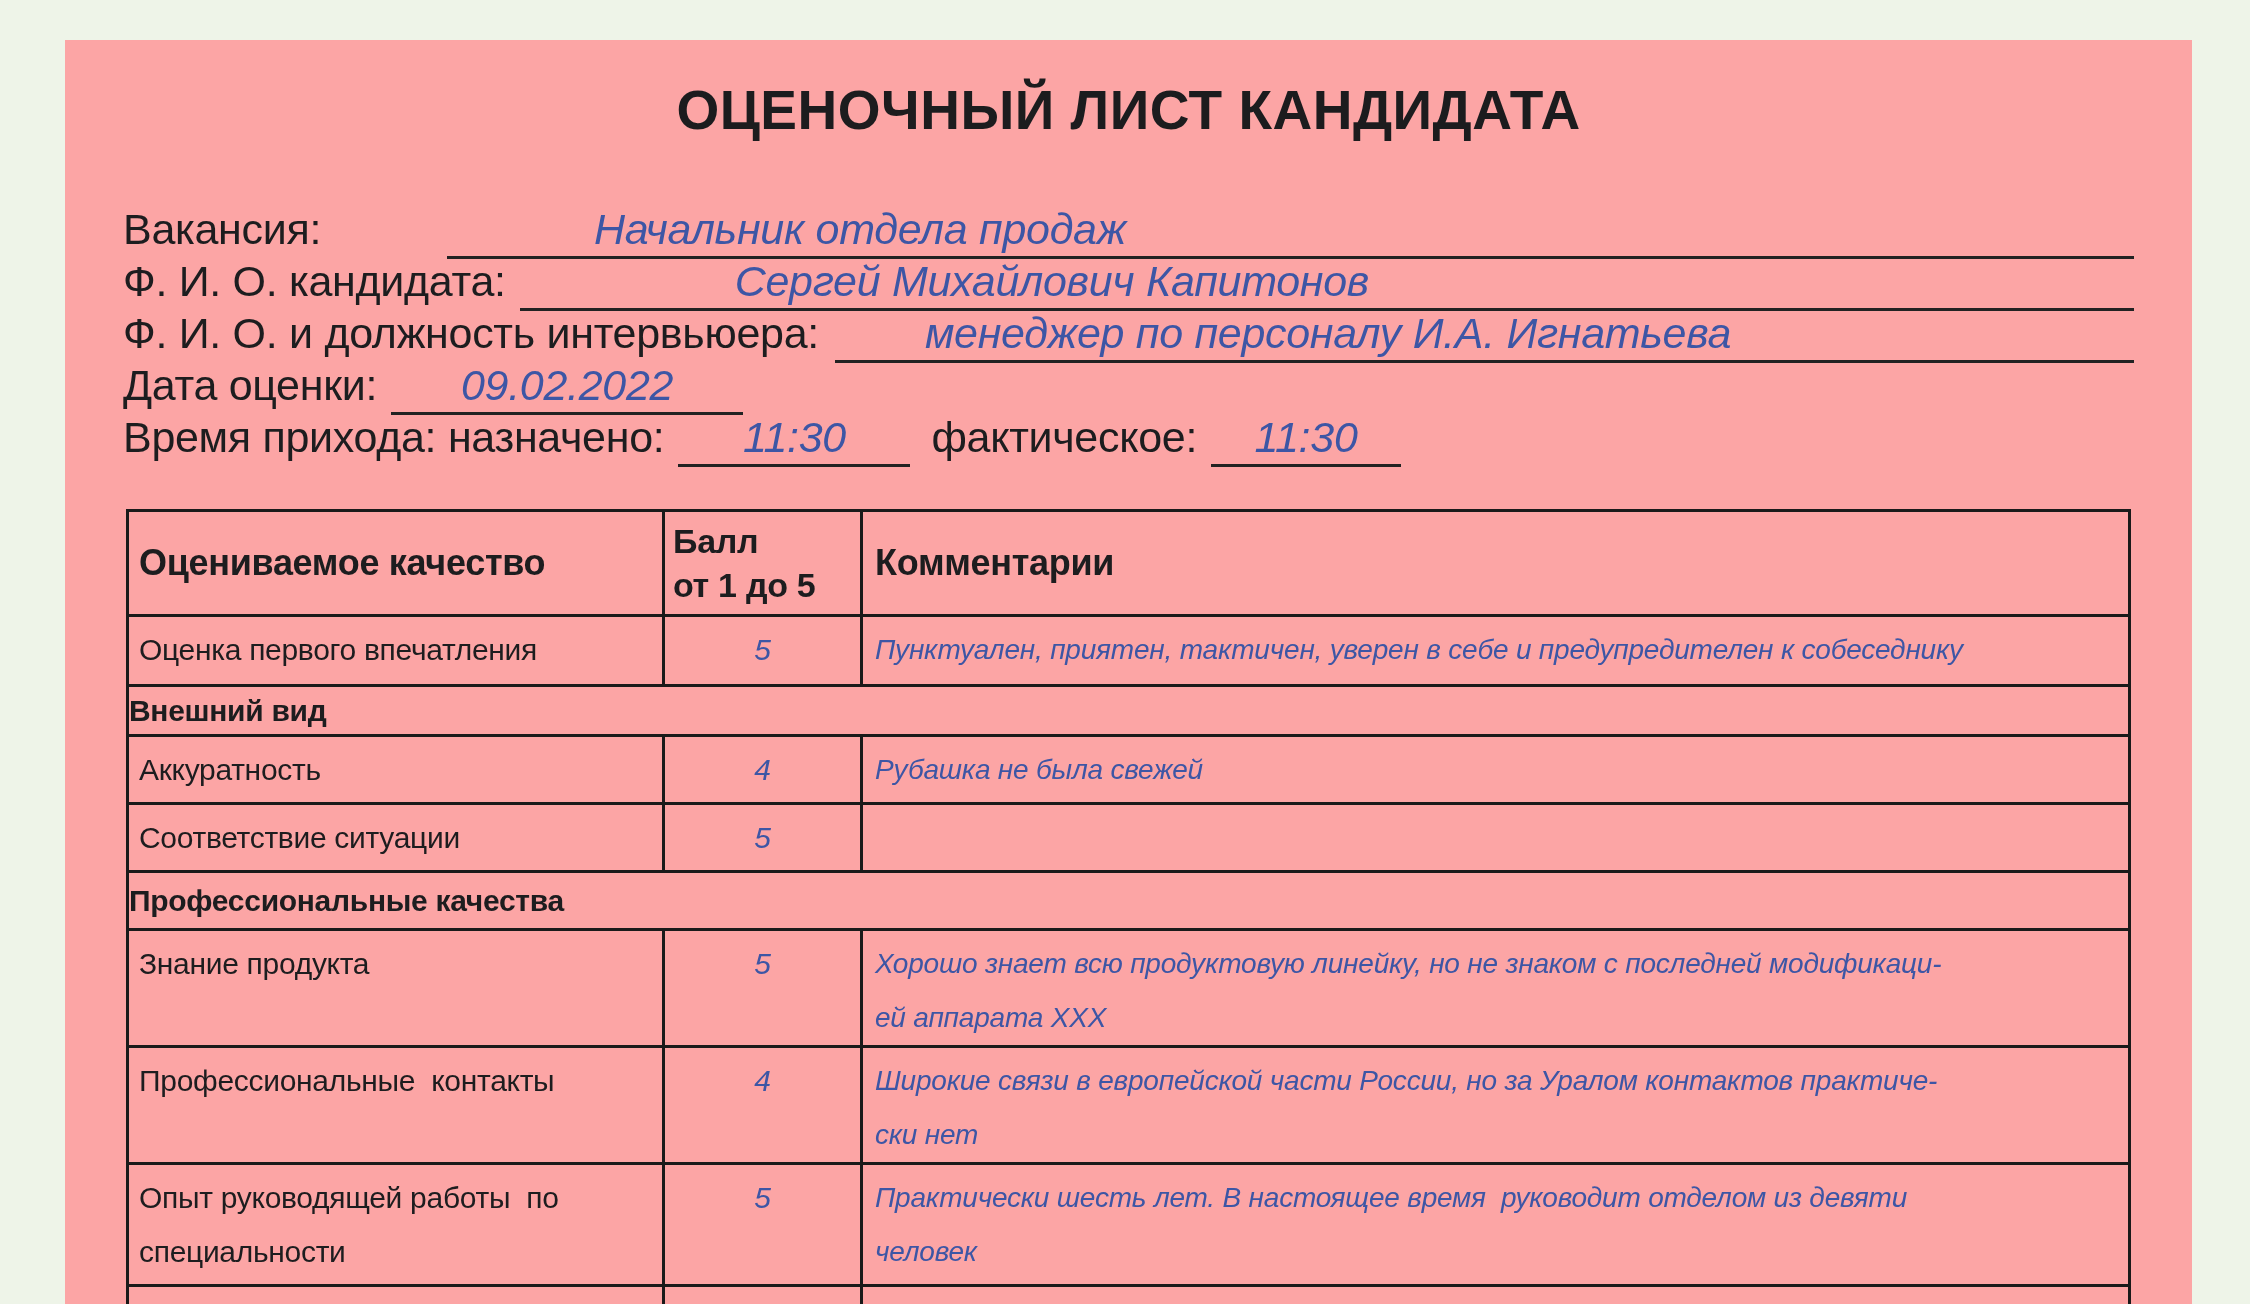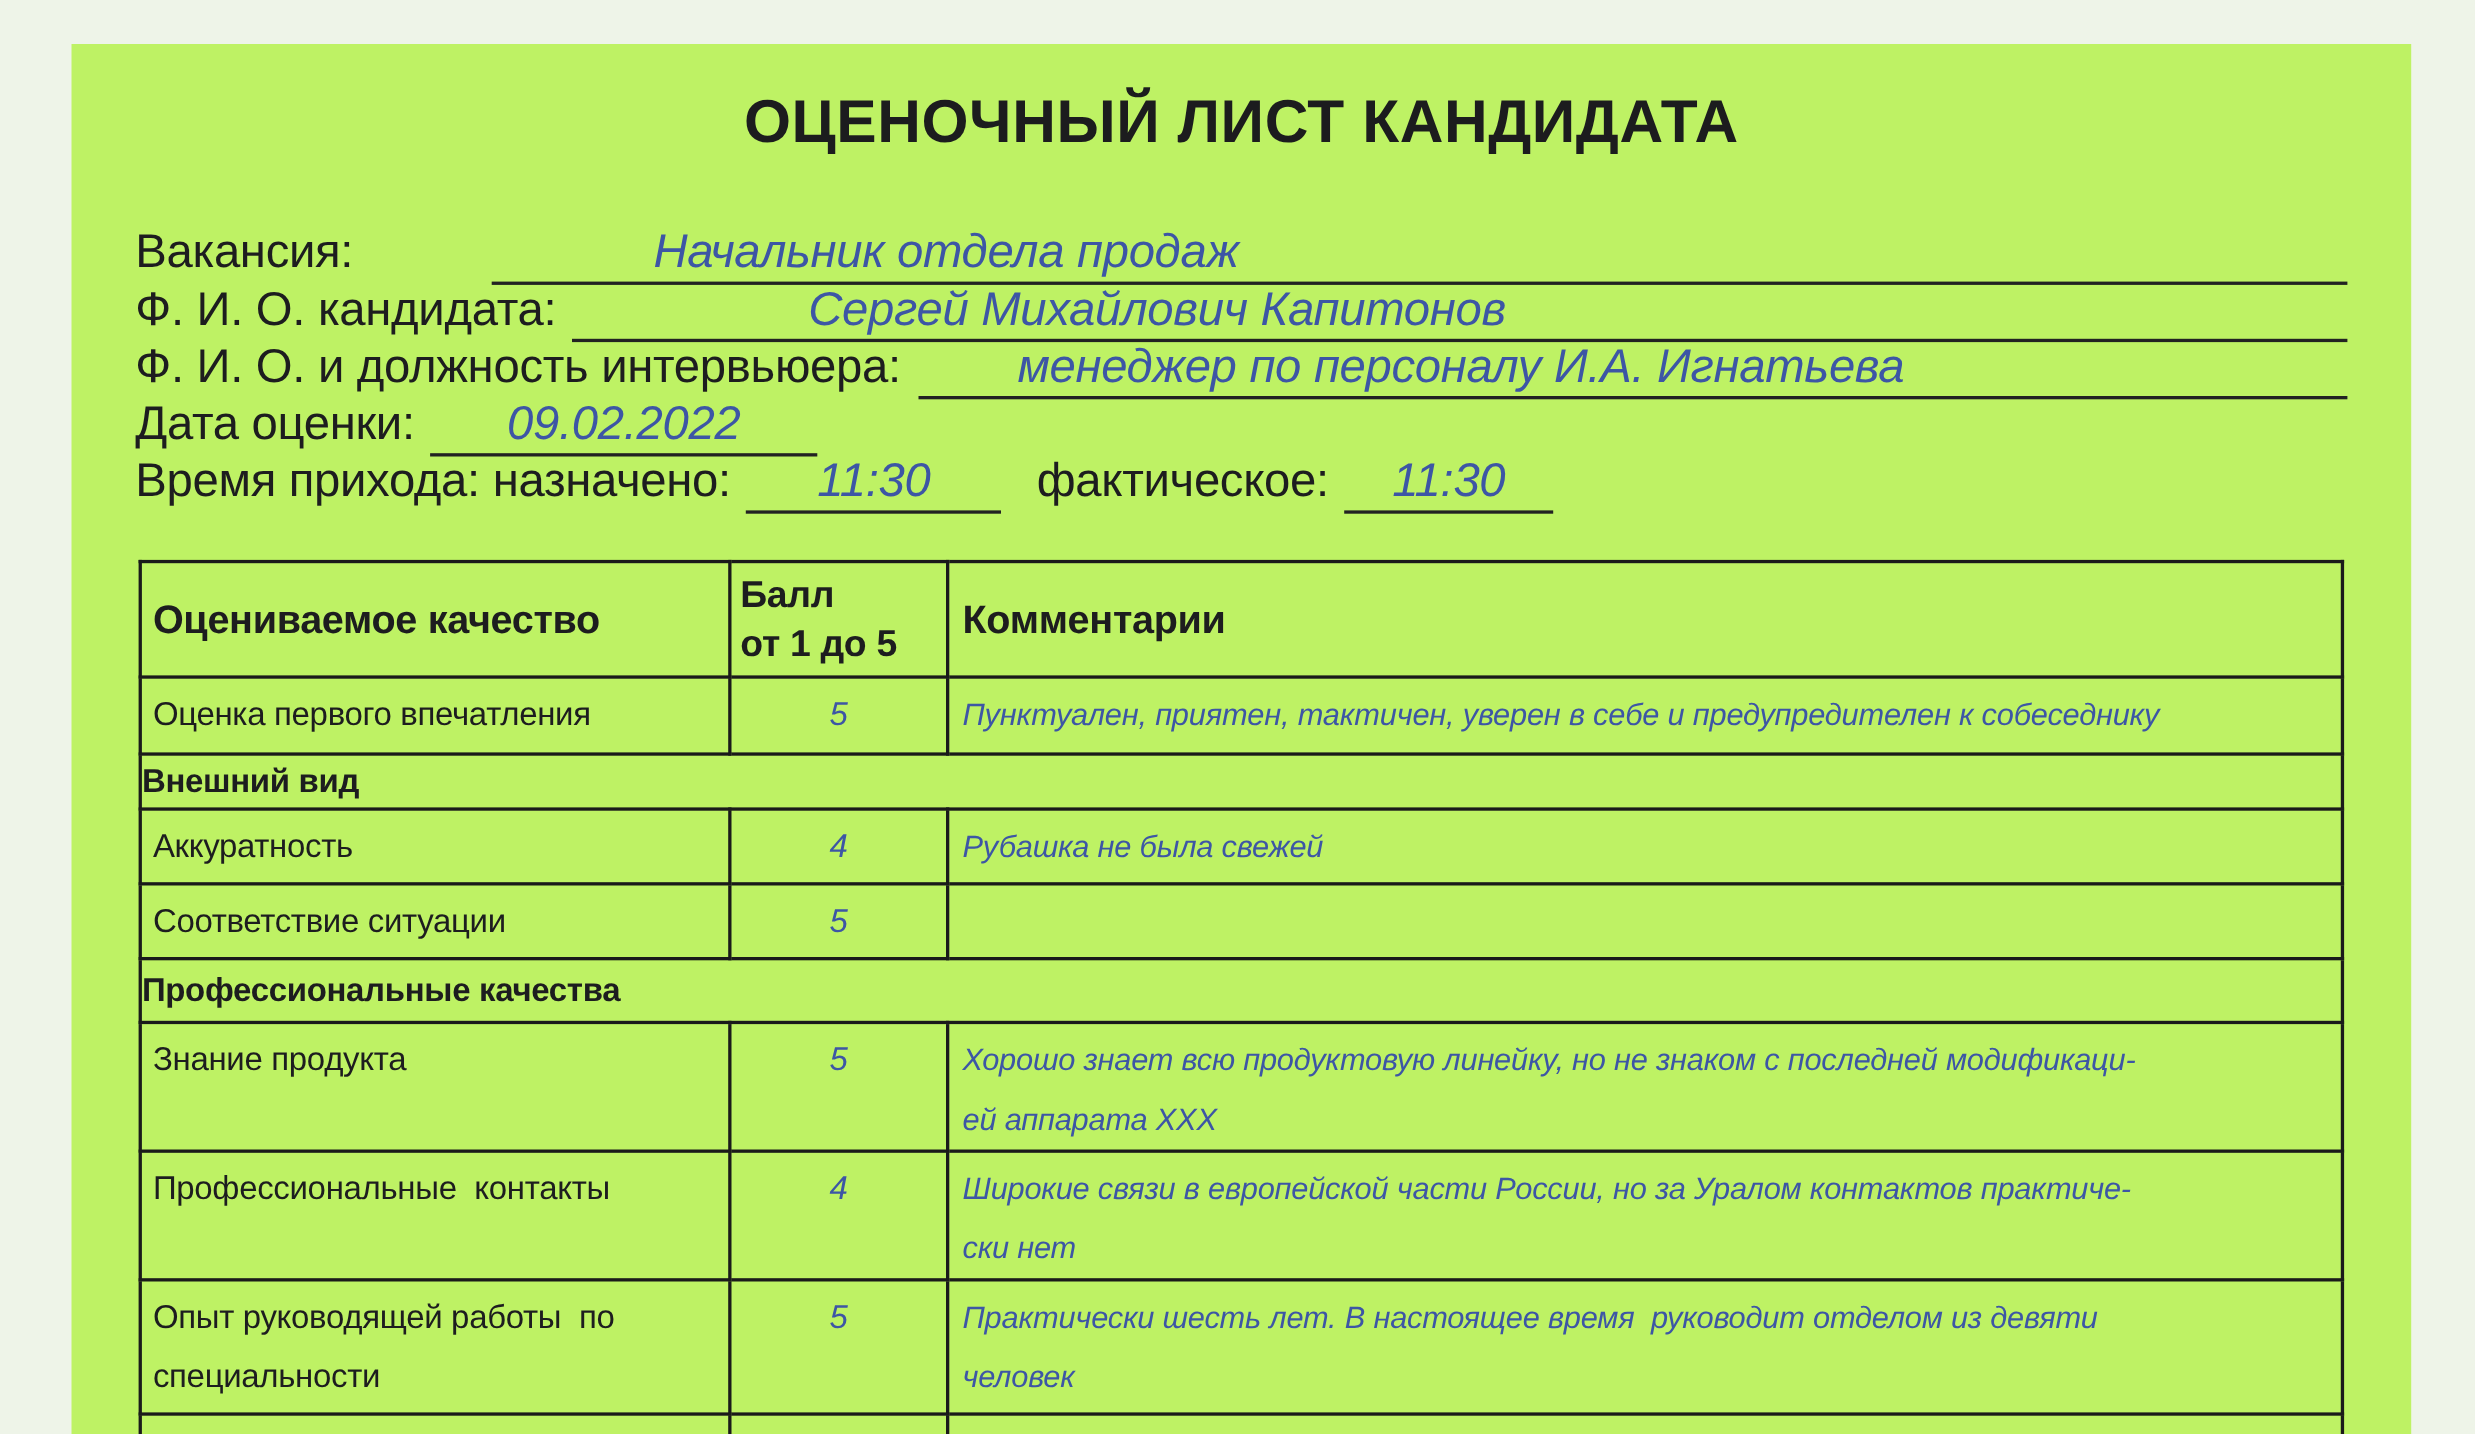--- a/index.html
+++ b/index.html
@@ -7,21 +7,21 @@
   body {
     background: #eef4e8;
     font-family: "Liberation Sans", sans-serif;
     position: relative;
     color: #1d1d1f;
   }
   .paper {
     position: absolute;
     left: 65px; top: 40px;
     width: 2127px; height: 1264px;
-    background: #bef264;
+    background: #fca5a5;
   }
   .title {
     position: absolute;
     top: 38px; left: 0;
     width: 100%;
     text-align: center;
     font-size: 55px;
     font-weight: bold;
     letter-spacing: 0.5px;
     color: #1c1c1e;
@@ -52,21 +52,21 @@
   .fill.center { text-align: center; }
   .gap-l1 { width: 126px; }
   .gap-l2 { width: 14px; }
   .gap-l3 { width: 16px; }
   .pad-l1 { padding-left: 147px; }
   .pad-l2 { padding-left: 215px; }
   .pad-l3 { padding-left: 90px; }
   .w-date { width: 352px; }
   .w-time1 { width: 232px; }
   .w-time2 { width: 190px; }
-  .ml-fact { margin-left: 32px; }
+  .ml-fact { margin-left: 21px; }
 
   table.tbl {
     position: absolute;
     left: 61px; top: 469px;
     border-collapse: collapse;
     table-layout: fixed;
   }
   .tbl td, .tbl th {
     border: 3px solid #1a1a1a;
     overflow: hidden;

